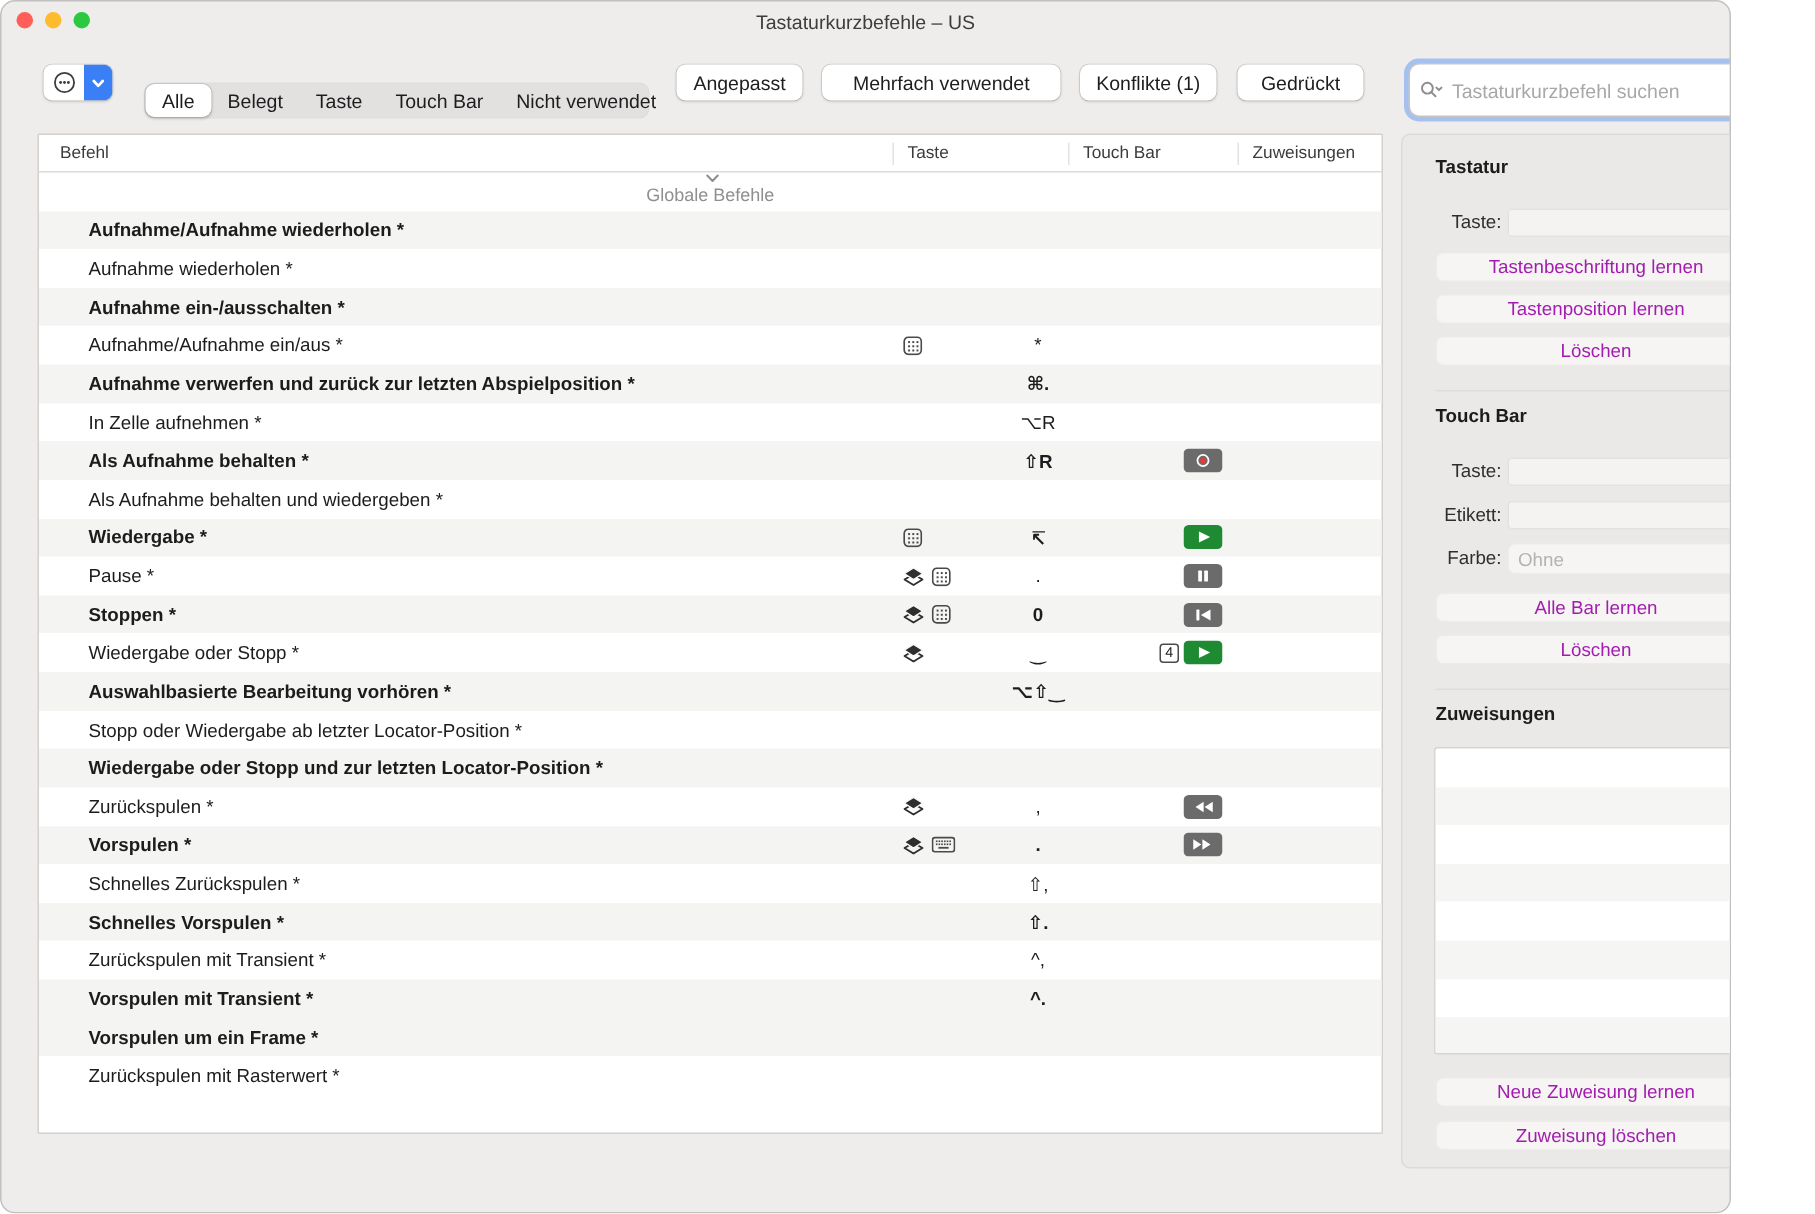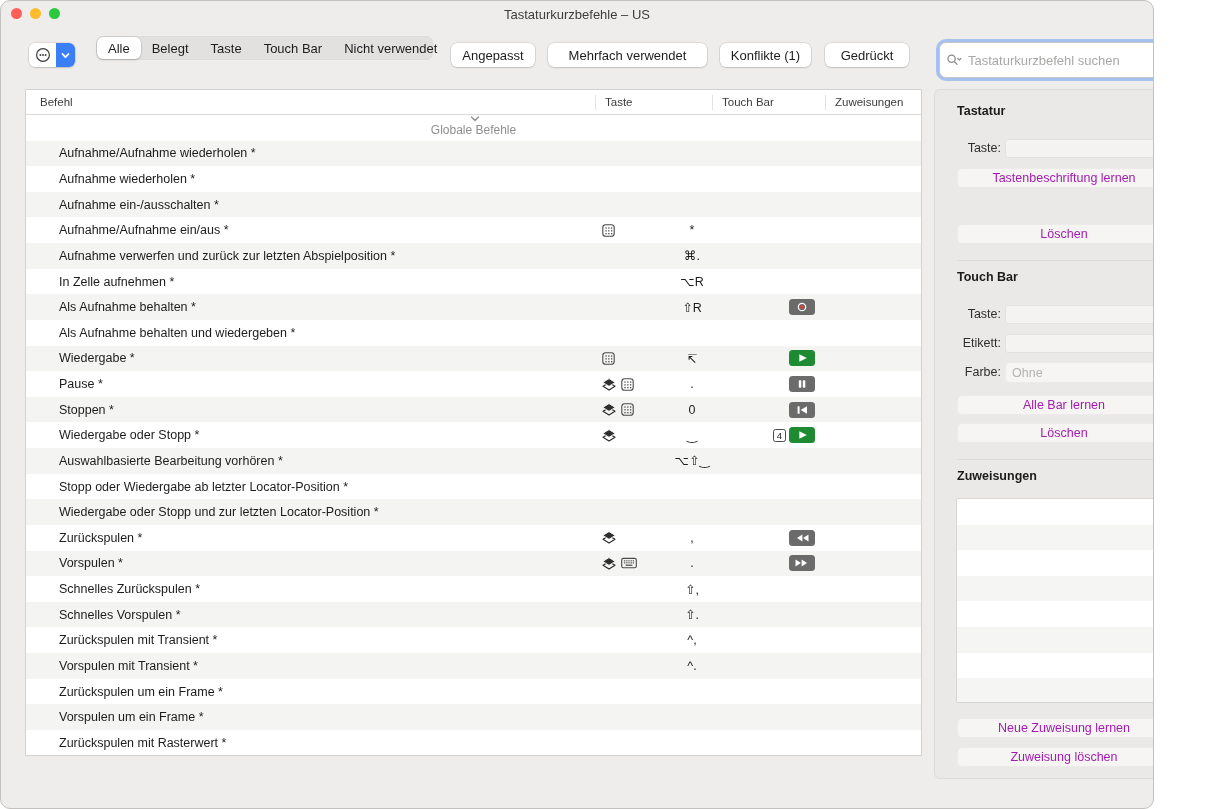--- a/index.html
+++ b/index.html
@@ -10,38 +10,38 @@
   
   .titlebar{position:absolute;top:0;left:0;right:0;height:26px;}
   .traffic{position:absolute;top:7px;left:10px;display:flex;gap:8px;}
   .light{width:11px;height:11px;border-radius:50%;}
   .title{position:absolute;left:0;right:0;top:0;line-height:27px;text-align:center;font-size:13px;color:#3d3d3d;}
 
   
   .split-btn{position:absolute;left:28px;top:42px;height:24px;display:flex;border-radius:6px;box-shadow:0 0 0 .5px rgba(0,0,0,.15),0 1px 2px rgba(0,0,0,.12);overflow:hidden;}
   .split-left{width:27px;background:#fff;display:flex;align-items:center;justify-content:center;}
   .split-right{width:19px;background:#3a7ff5;display:flex;align-items:center;justify-content:center;}
-  .seg{position:absolute;left:95px;top:35px;height:24px;width:337px;background:#e3e1e0;border-radius:7px;display:flex;align-items:flex-end;padding:1px;box-shadow:inset 0 0 0 .5px rgba(0,0,0,.04);}
+  .seg{position:absolute;left:95px;top:54px;height:24px;width:337px;background:#e3e1e0;border-radius:7px;display:flex;align-items:flex-end;padding:1px;box-shadow:inset 0 0 0 .5px rgba(0,0,0,.04);}
   .seg-item{height:22px;display:flex;align-items:center;justify-content:center;padding:0 11px;font-size:13px;color:#1d1d1f;white-space:nowrap;flex:1;}
   .seg-item.sel{background:#ffffff;border-radius:6px;box-shadow:0 0 0 .5px rgba(0,0,0,.12),0 1px 2px rgba(0,0,0,.18);}
   .seg-sep{width:1px;height:12px;background:#c9c8c7;}
   .tbtn{position:absolute;top:42px;height:24px;background:#fff;border-radius:6px;box-shadow:0 0 0 .5px rgba(0,0,0,.15),0 1px 2px rgba(0,0,0,.12);font-size:13px;color:#1d1d1f;display:flex;align-items:center;justify-content:center;white-space:nowrap;}
   .search{position:absolute;left:938px;top:41px;width:249px;height:26px;background:#fff;border:1px solid #c6c5c4;border-radius:7px;box-shadow:0 0 0 3px rgba(77,139,245,.45);display:flex;align-items:center;padding:17px 6px;}
   .search input{border:none;outline:none;flex:1;font-size:13px;color:#333;background:transparent;font-family:inherit;min-width:0;}
   .search input::placeholder{color:#a9a8a7;}
 
   
   .table{position:absolute;left:24px;top:88px;width:897px;height:667px;background:#fff;border:1px solid #d2d1d0;border-radius:1px;}
   .thead{position:relative;height:25px;border-bottom:1px solid #dcdbda;font-size:11.5px;color:#3b3b3b;}
   .th{position:absolute;top:0;line-height:25px;}
   .th-sep{position:absolute;top:5px;width:1px;height:15px;background:#e3e2e1;}
   .grouprow{height:25.6px;display:flex;align-items:center;color:#8f8f8f;font-size:12px;font-weight:500;flex-direction:column;}
   .grouprow .chev{margin-left:8px;margin-right:6px;display:flex;}
   .row{height:25.64px;display:flex;align-items:center;font-size:12.5px;color:#1c1c1c;}
-  .row.stripe{background:#f4f4f3;}
+  .row.stripe{background:#f4f4f3;font-weight:bold;}
   .cell-label{flex:0 0 569px;padding-left:33px;white-space:nowrap;overflow:hidden;}
   .cell-taste{flex:0 0 117px;position:relative;height:100%;}
   .cell-taste .icons{position:absolute;left:7px;top:0;height:100%;display:flex;align-items:center;gap:5px;}
   .cell-taste .key{position:absolute;left:58px;width:78px;top:0;height:100%;display:flex;align-items:center;justify-content:center;font-size:12.5px;color:#1d1d1f;}
   .cell-tb{flex:0 0 113px;height:100%;display:flex;align-items:center;justify-content:flex-end;padding-right:10px;gap:3px;}
   .cell-zw{flex:1;}
   .icon{display:flex;align-items:center;}
   .tbb{display:flex;}
   .tb-badge{width:13px;height:13px;background:#fff;border:1px solid #4a4a4a;border-radius:2.5px;font-size:9.5px;color:#222;display:flex;align-items:center;justify-content:center;}
 
@@ -456,46 +456,41 @@
           <span class="cell-zw"></span>
         </div>
         <div class="row stripe">
           <span class="cell-label">Vorspulen mit Transient *</span>
           <span class="cell-taste">
             <span class="key">^.</span>
           </span>
           <span class="cell-tb"></span>
           <span class="cell-zw"></span>
         </div>
-        <div class="row">
-          <span class="cell-label">Zurückspulen um ein Frame *</span>
-          <span class="cell-taste"></span>
-          <span class="cell-tb"></span>
-          <span class="cell-zw"></span>
-        </div>
         <div class="row stripe">
           <span class="cell-label">Vorspulen um ein Frame *</span>
           <span class="cell-taste"></span>
           <span class="cell-tb"></span>
           <span class="cell-zw"></span>
         </div>
         <div class="row">
           <span class="cell-label">Zurückspulen mit Rasterwert *</span>
           <span class="cell-taste"></span>
           <span class="cell-tb"></span>
           <span class="cell-zw"></span>
         </div>
       </div>
   </div>
 
   <div class="sidebar">
     <div class="sb-h" style="top:14px;">Tastatur</div>
     <div class="sb-label" style="left:4px;top:51px;">Taste:</div>
     <input class="sb-field" style="top: 49px;" disabled="" value="">
     <div class="sb-btn" style="top:78px;">Tastenbeschriftung lernen</div>
+    <div class="sb-btn" style="top:106px;">Tastenposition lernen</div>
     <div class="sb-btn" style="top:134px;">Löschen</div>
 
     <div class="sb-div" style="top:170px;"></div>
     <div class="sb-h" style="top:180px;">Touch Bar</div>
     <div class="sb-label" style="left:4px;top:217px;">Taste:</div>
     <input class="sb-field" style="top: 215px;" disabled="" value="">
     <div class="sb-label" style="left:4px;top:246px;">Etikett:</div>
     <input class="sb-field" style="top: 244px;" disabled="" value="">
     <div class="sb-label" style="left:4px;top:275px;">Farbe:</div>
     <div class="popup" style="top:272px;">

